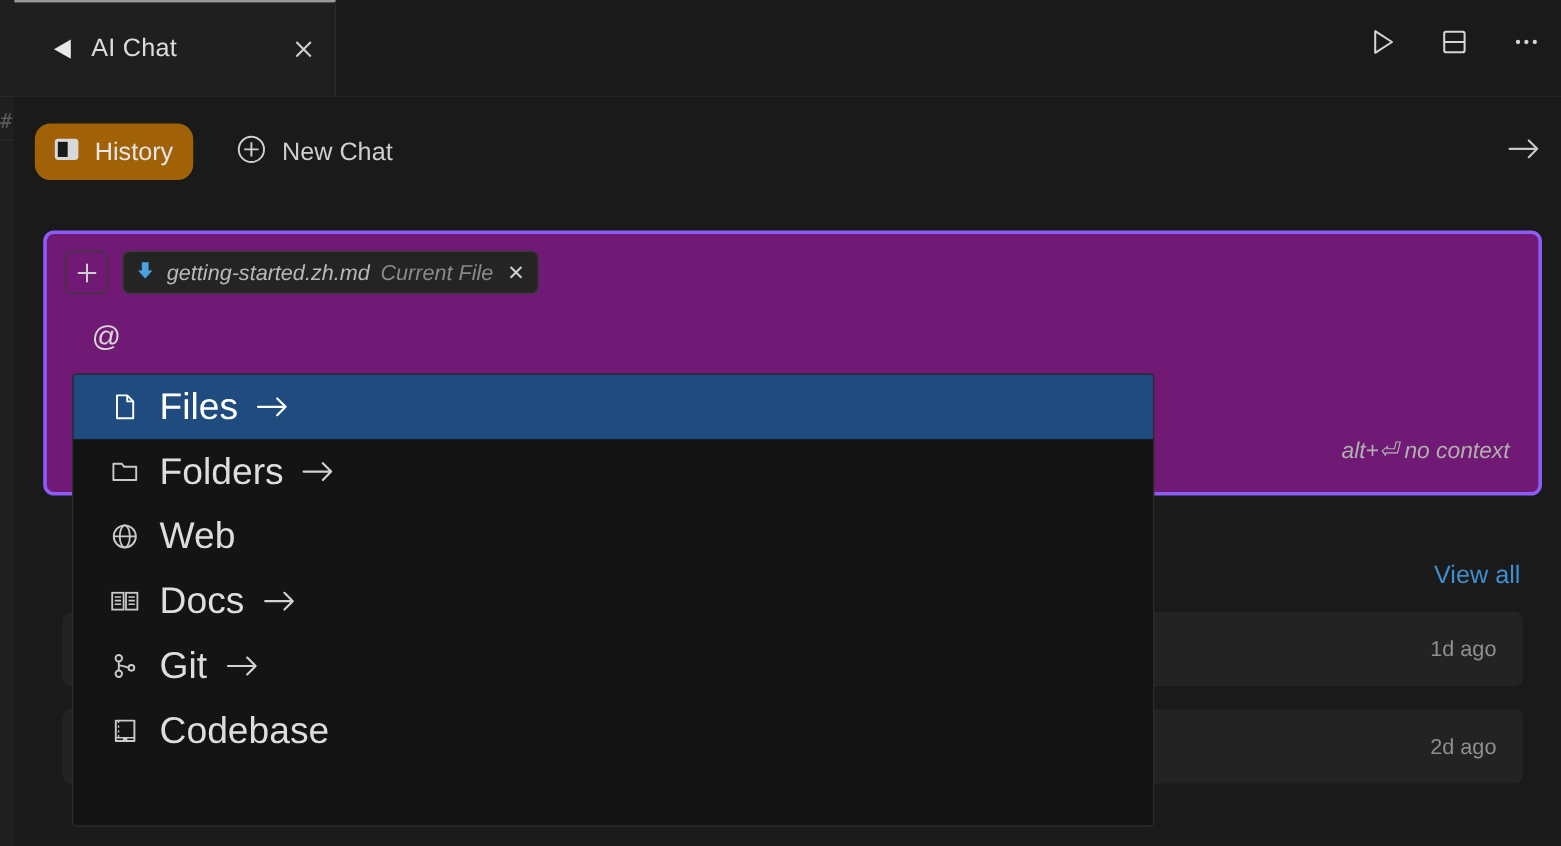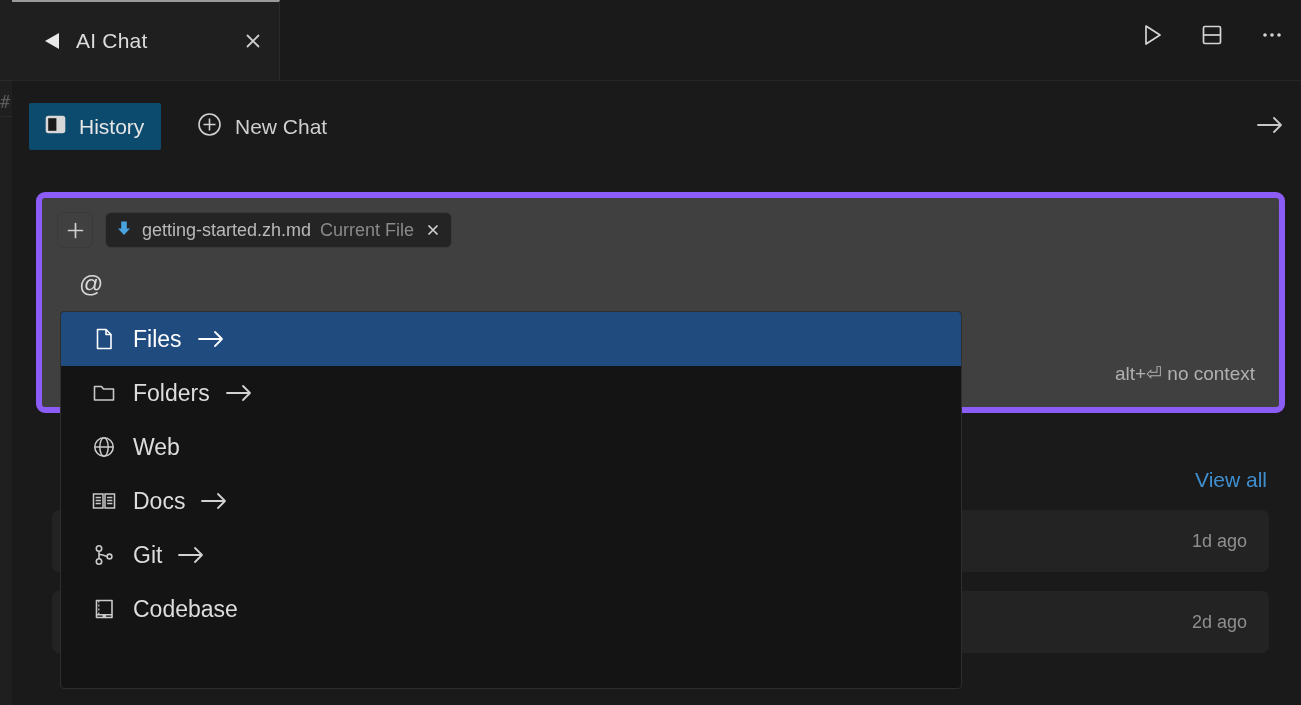--- a/index.html
+++ b/index.html
@@ -110,22 +110,22 @@
     width: 1289px; height: 92px;
   }
   #history-btn {
     position: absolute;
     left: 17px; top: 22px;
     height: 47px;
     display: flex;
     align-items: center;
     gap: 11px;
     padding: 0 17px 0 14px;
-    background: #0c4a6e;
-    border-radius: 2px;
+    background: #a16207;
+    border-radius: 13px;
     box-sizing: border-box;
   }
   #history-btn .lbl { font-size: 21px; color: #e6e6e6; }
   #newchat-btn {
     position: absolute;
     left: 174px; top: 22px;
     height: 47px;
     display: flex;
     align-items: center;
     gap: 12px;
@@ -143,24 +143,25 @@
     padding: 0 10px;
     box-sizing: border-box;
   }
   #attach-btn .lbl { font-size: 21px; color: #c8c8c8; }
 
   
   #composer {
     position: absolute;
     left: 24px; top: 192px;
     width: 1249px; height: 221px;
-    background: #404040;
-    border: 6px solid #8b5cf6;
+    background: #701a75;
+    border: 3px solid #8b5cf6;
     border-radius: 9px;
     box-sizing: border-box;
+    font-style: italic;
   }
   #ctx-row {
     position: absolute;
     left: 15px; top: 14px;
     display: flex;
     align-items: center;
     gap: 12px;
   }
   #add-ctx-btn {
     width: 36px; height: 36px;
@@ -265,21 +266,21 @@
     width: 30px; height: 30px;
     display: flex;
     align-items: center;
     justify-content: center;
     margin-right: 14px;
     color: #c9c9c9;
     flex: none;
   }
   .menu-item.selected .mi-icon { color: #ffffff; }
   .menu-item .mi-label {
-    font-size: 23px;
+    font-size: 31px;
     color: #dddddd;
   }
   .menu-item.selected .mi-label { color: #ffffff; }
   .menu-item .mi-arrow {
     margin-left: 14px;
     display: flex;
     align-items: center;
     color: #d2d2d2;
   }
   .menu-item.selected .mi-arrow { color: #ffffff; }

